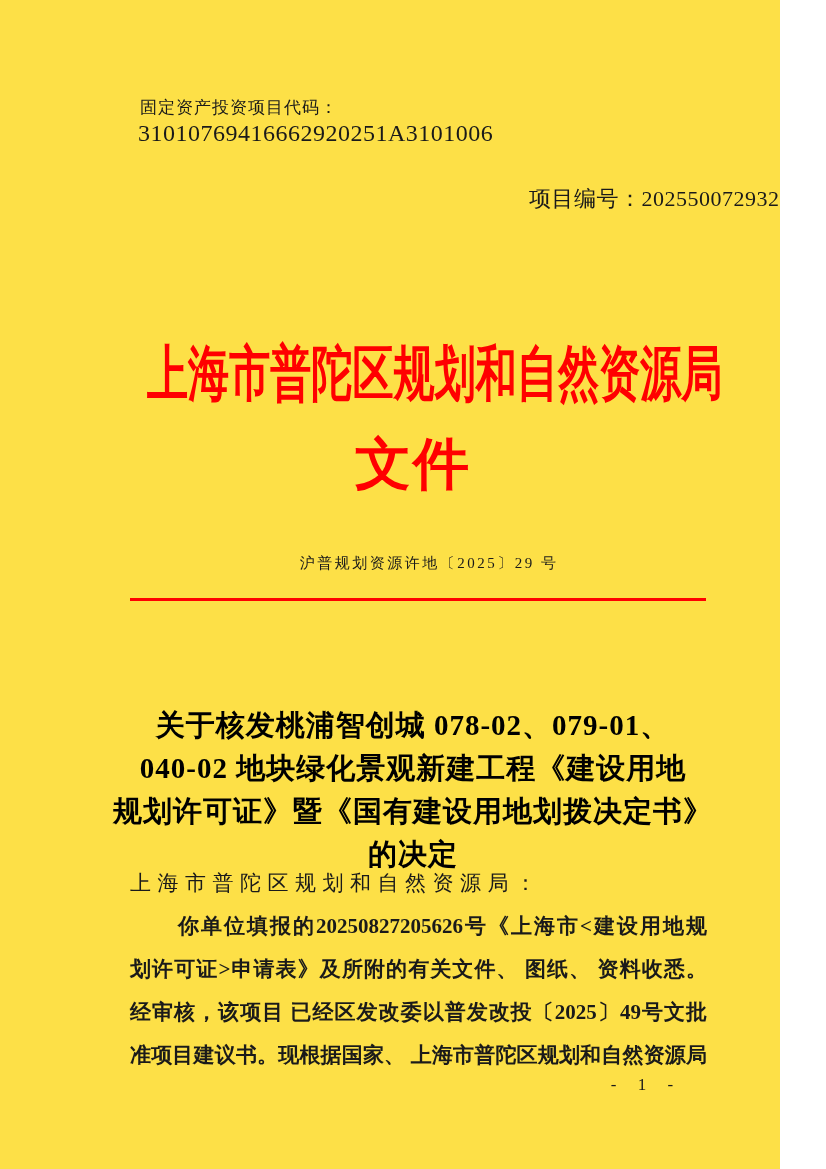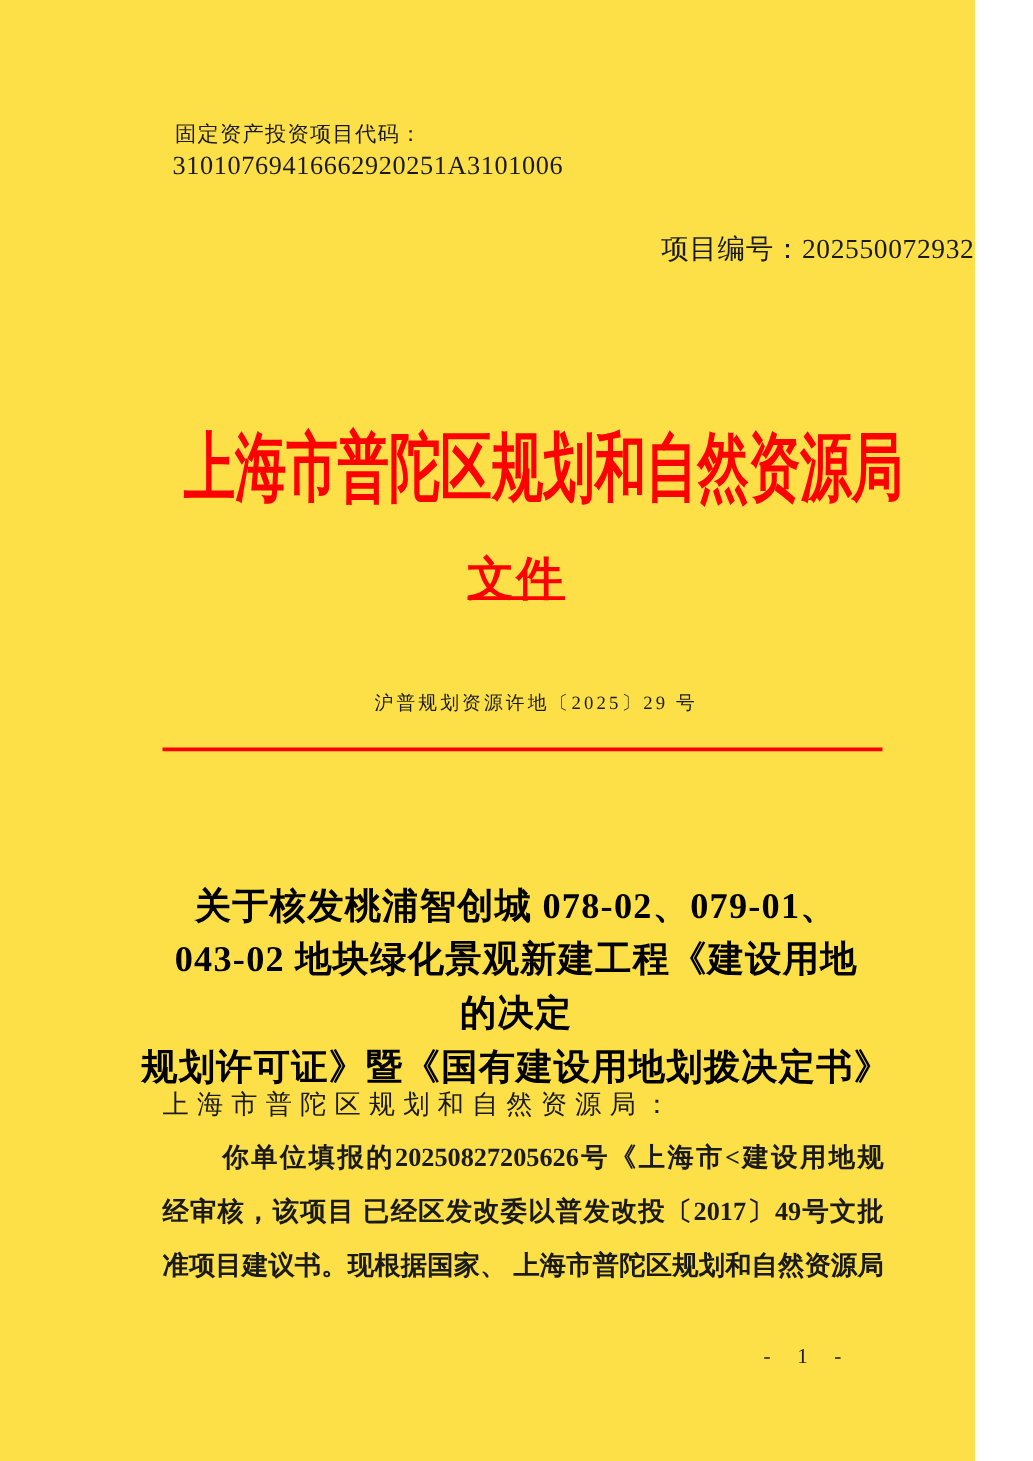--- a/index.html
+++ b/index.html
@@ -12,37 +12,37 @@
   .page{
     position:relative;width:780px;height:1169px;background:#fde047;overflow:hidden;
   }
   
   .meta-label{
     position:absolute;left:140px;top:96px;
     font-size:17px;letter-spacing:1px;white-space:nowrap;
   }
   .meta-code{
     position:absolute;left:138px;top:120px;
-    font-size:21px;letter-spacing:0.5px;white-space:nowrap;
+    font-size:24px;letter-spacing:0.5px;white-space:nowrap;
   }
   .proj-number{
     position:absolute;left:529px;top:184px;
     font-size:22px;letter-spacing:0.5px;white-space:nowrap;
   }
   
   .agency-line{
     position:absolute;left:20px;top:336px;width:806px;
     text-align:center;color:#FF0000;font-weight:bold;
     font-size:60px;line-height:76px;white-space:nowrap;
     transform:scaleX(0.685);transform-origin:50% 50%;
   }
   .doc-type{
     position:absolute;left:8px;top:430px;width:810px;
     text-align:center;color:#FF0000;font-weight:bold;
-    font-size:37px;line-height:68px;letter-spacing:2px;white-space:nowrap;text-decoration:underline;
+    font-size:56px;line-height:68px;letter-spacing:2px;white-space:nowrap;
   }
   .doc-number{
     position:absolute;left:24px;top:548px;width:810px;
     text-align:center;font-size:15px;line-height:30px;
     letter-spacing:2.5px;white-space:nowrap;color:#1a1a1a;
   }
   .red-rule{
     position:absolute;left:130px;top:598px;width:576px;height:3px;
     background:#FF0000;
   }
@@ -91,27 +91,28 @@
   <div class="agency-line">上海市普陀区规划和自然资源局</div>
 
   <div class="doc-type">文件</div>
 
   <div class="doc-number">沪普规划资源许地〔2025〕29 号</div>
 
   <div class="red-rule"></div>
 
   <div class="doc-title">
     <div>关于核发桃浦智创城 078-02、079-01、</div>
-    <div>043-02 地块绿化景观新建工程《建设用地</div>
+    <div>040-02 地块绿化景观新建工程《建设用地</div>
+    <div>规划许可证》暨《国有建设用地划拨决定书》</div>
     <div>的决定</div>
-    <div>规划许可证》暨《国有建设用地划拨决定书》</div>
   </div>
 
   <div class="body-block">
     <div class="salutation">上海市普陀区规划和自然资源局：</div>
     <div class="jline indent">你单位填报的20250827205626号《上海市&lt;建设用地规</div>
-    <div class="jline">经审核，该项目 已经区发改委以普发改投〔2017〕49号文批</div>
+    <div class="jline">划许可证&gt;申请表》及所附的有关文件、 图纸、 资料收悉。</div>
+    <div class="jline">经审核，该项目 已经区发改委以普发改投〔2025〕49号文批</div>
     <div class="jline">准项目建议书。现根据国家、 上海市普陀区规划和自然资源局</div>
   </div>
 
   <div class="page-num">- 1 -</div>
 
 </div>
 
 </body></html>

